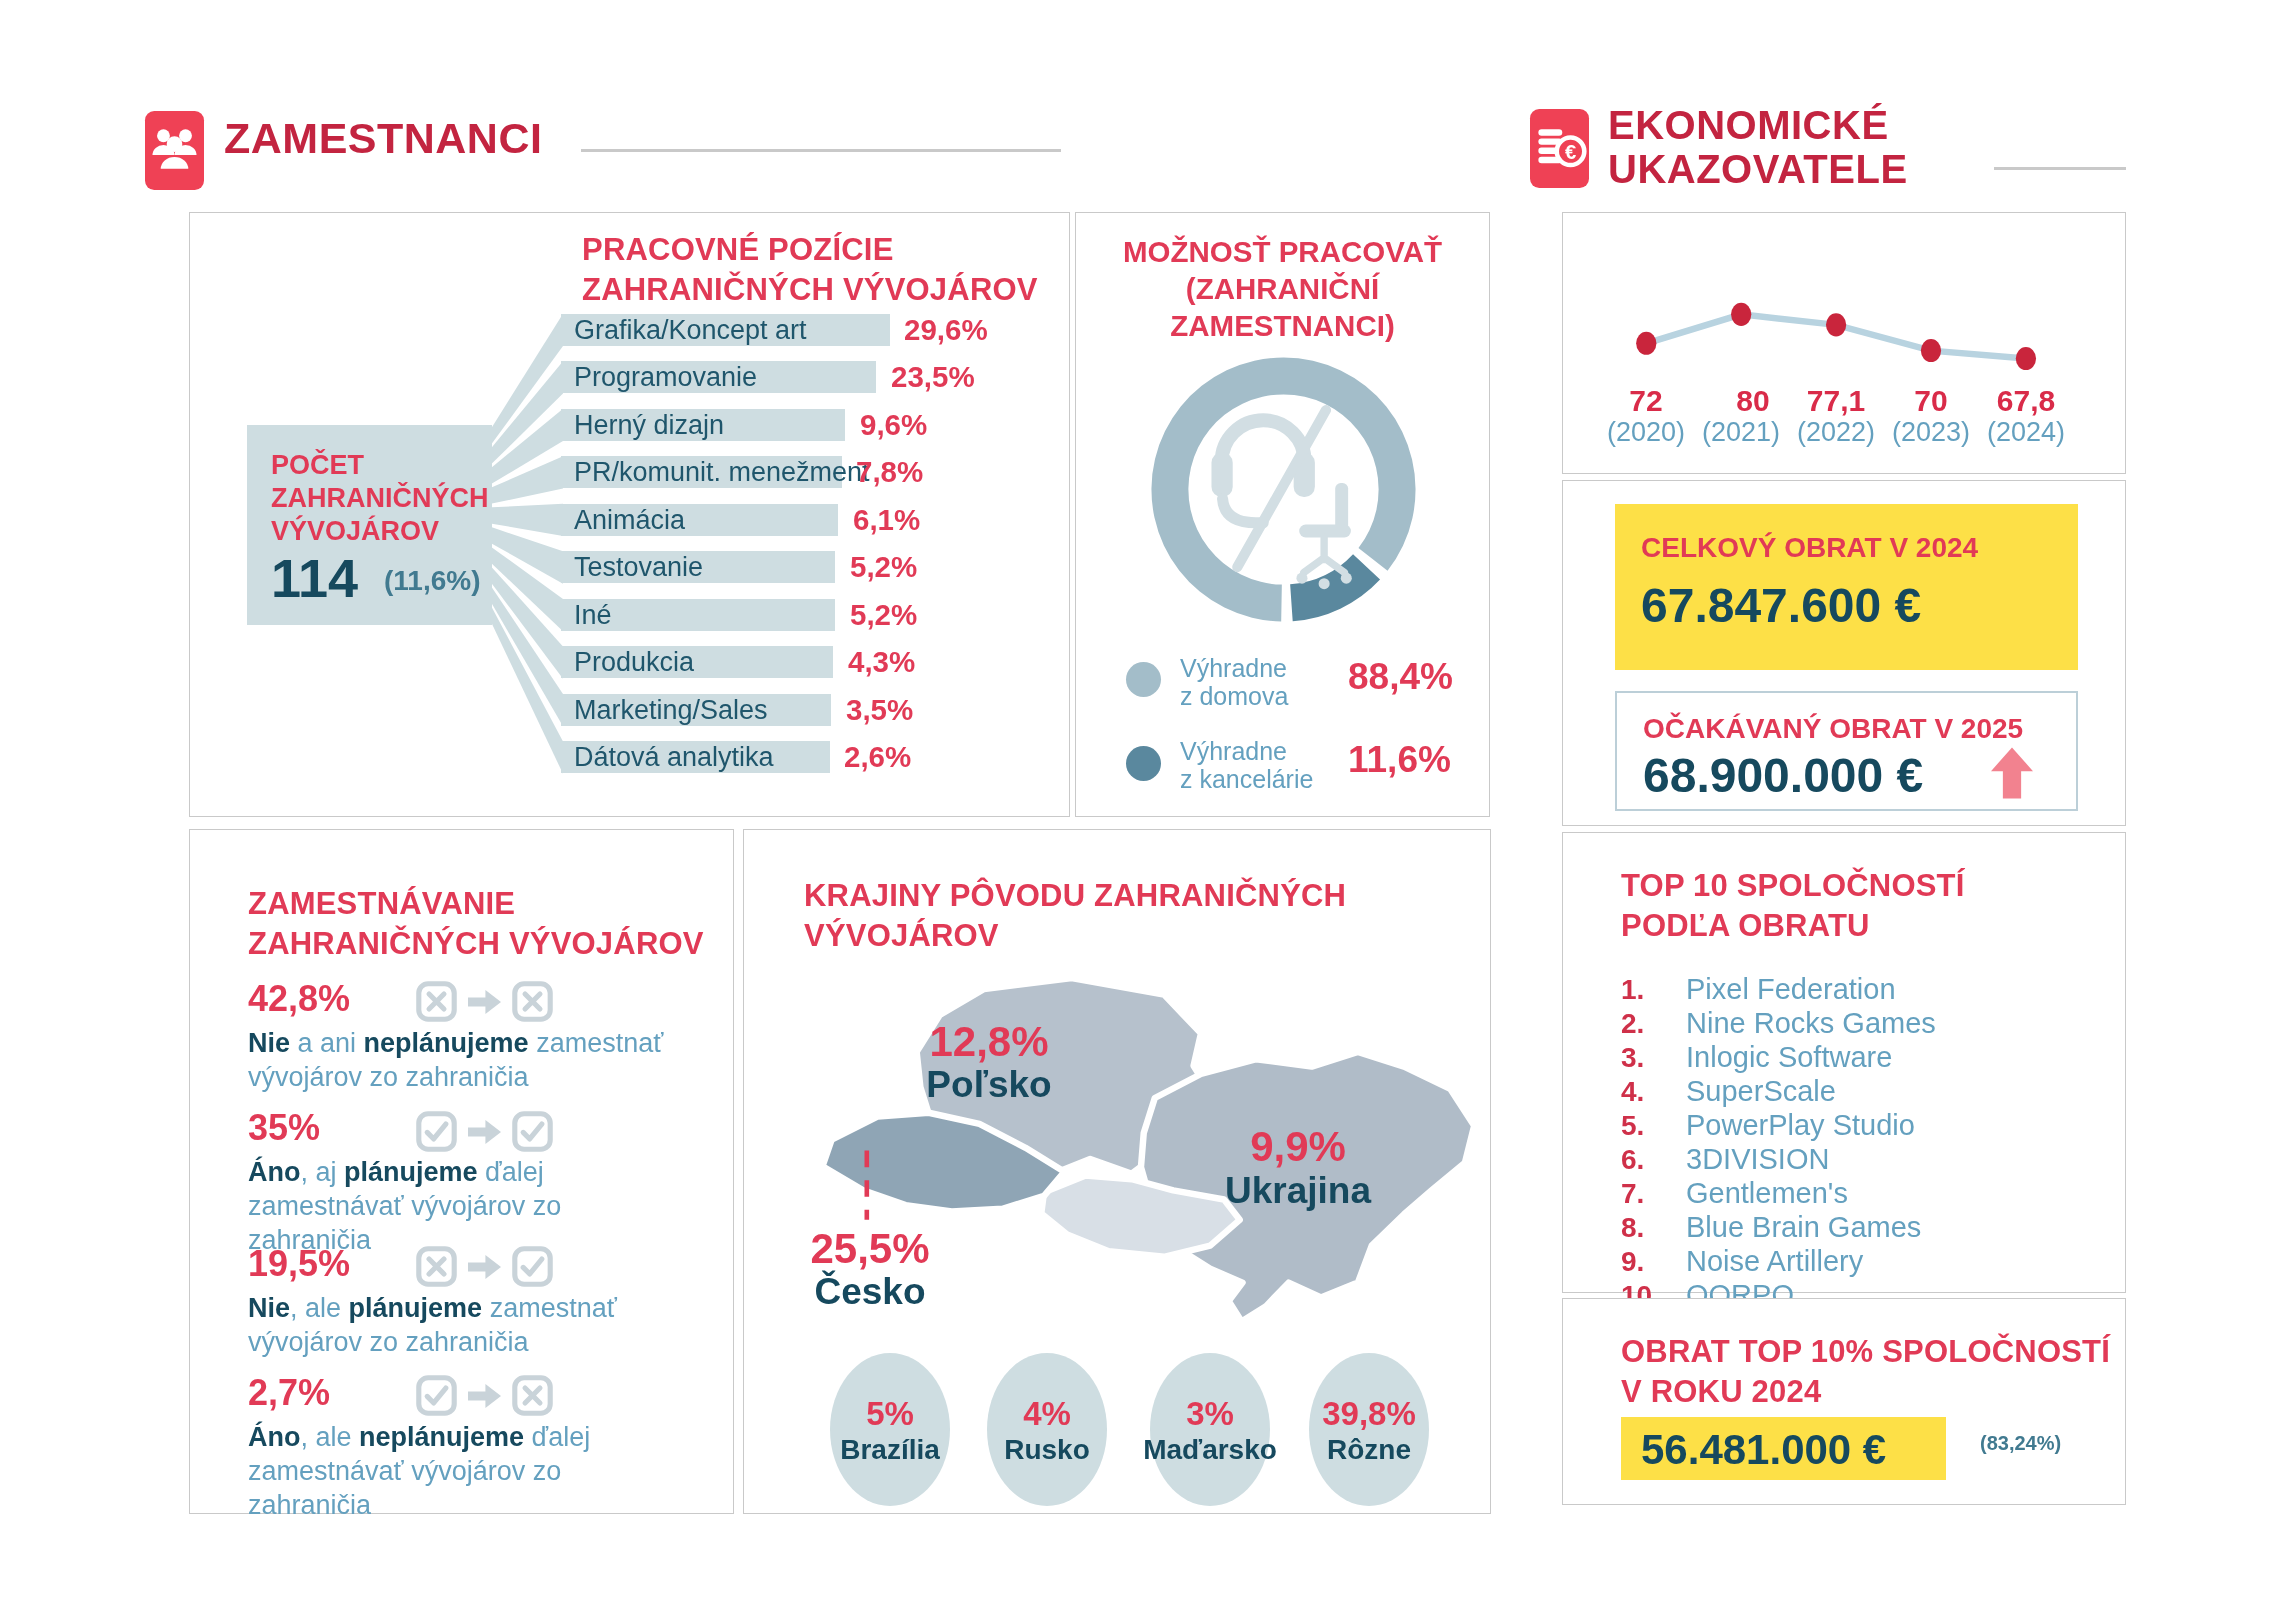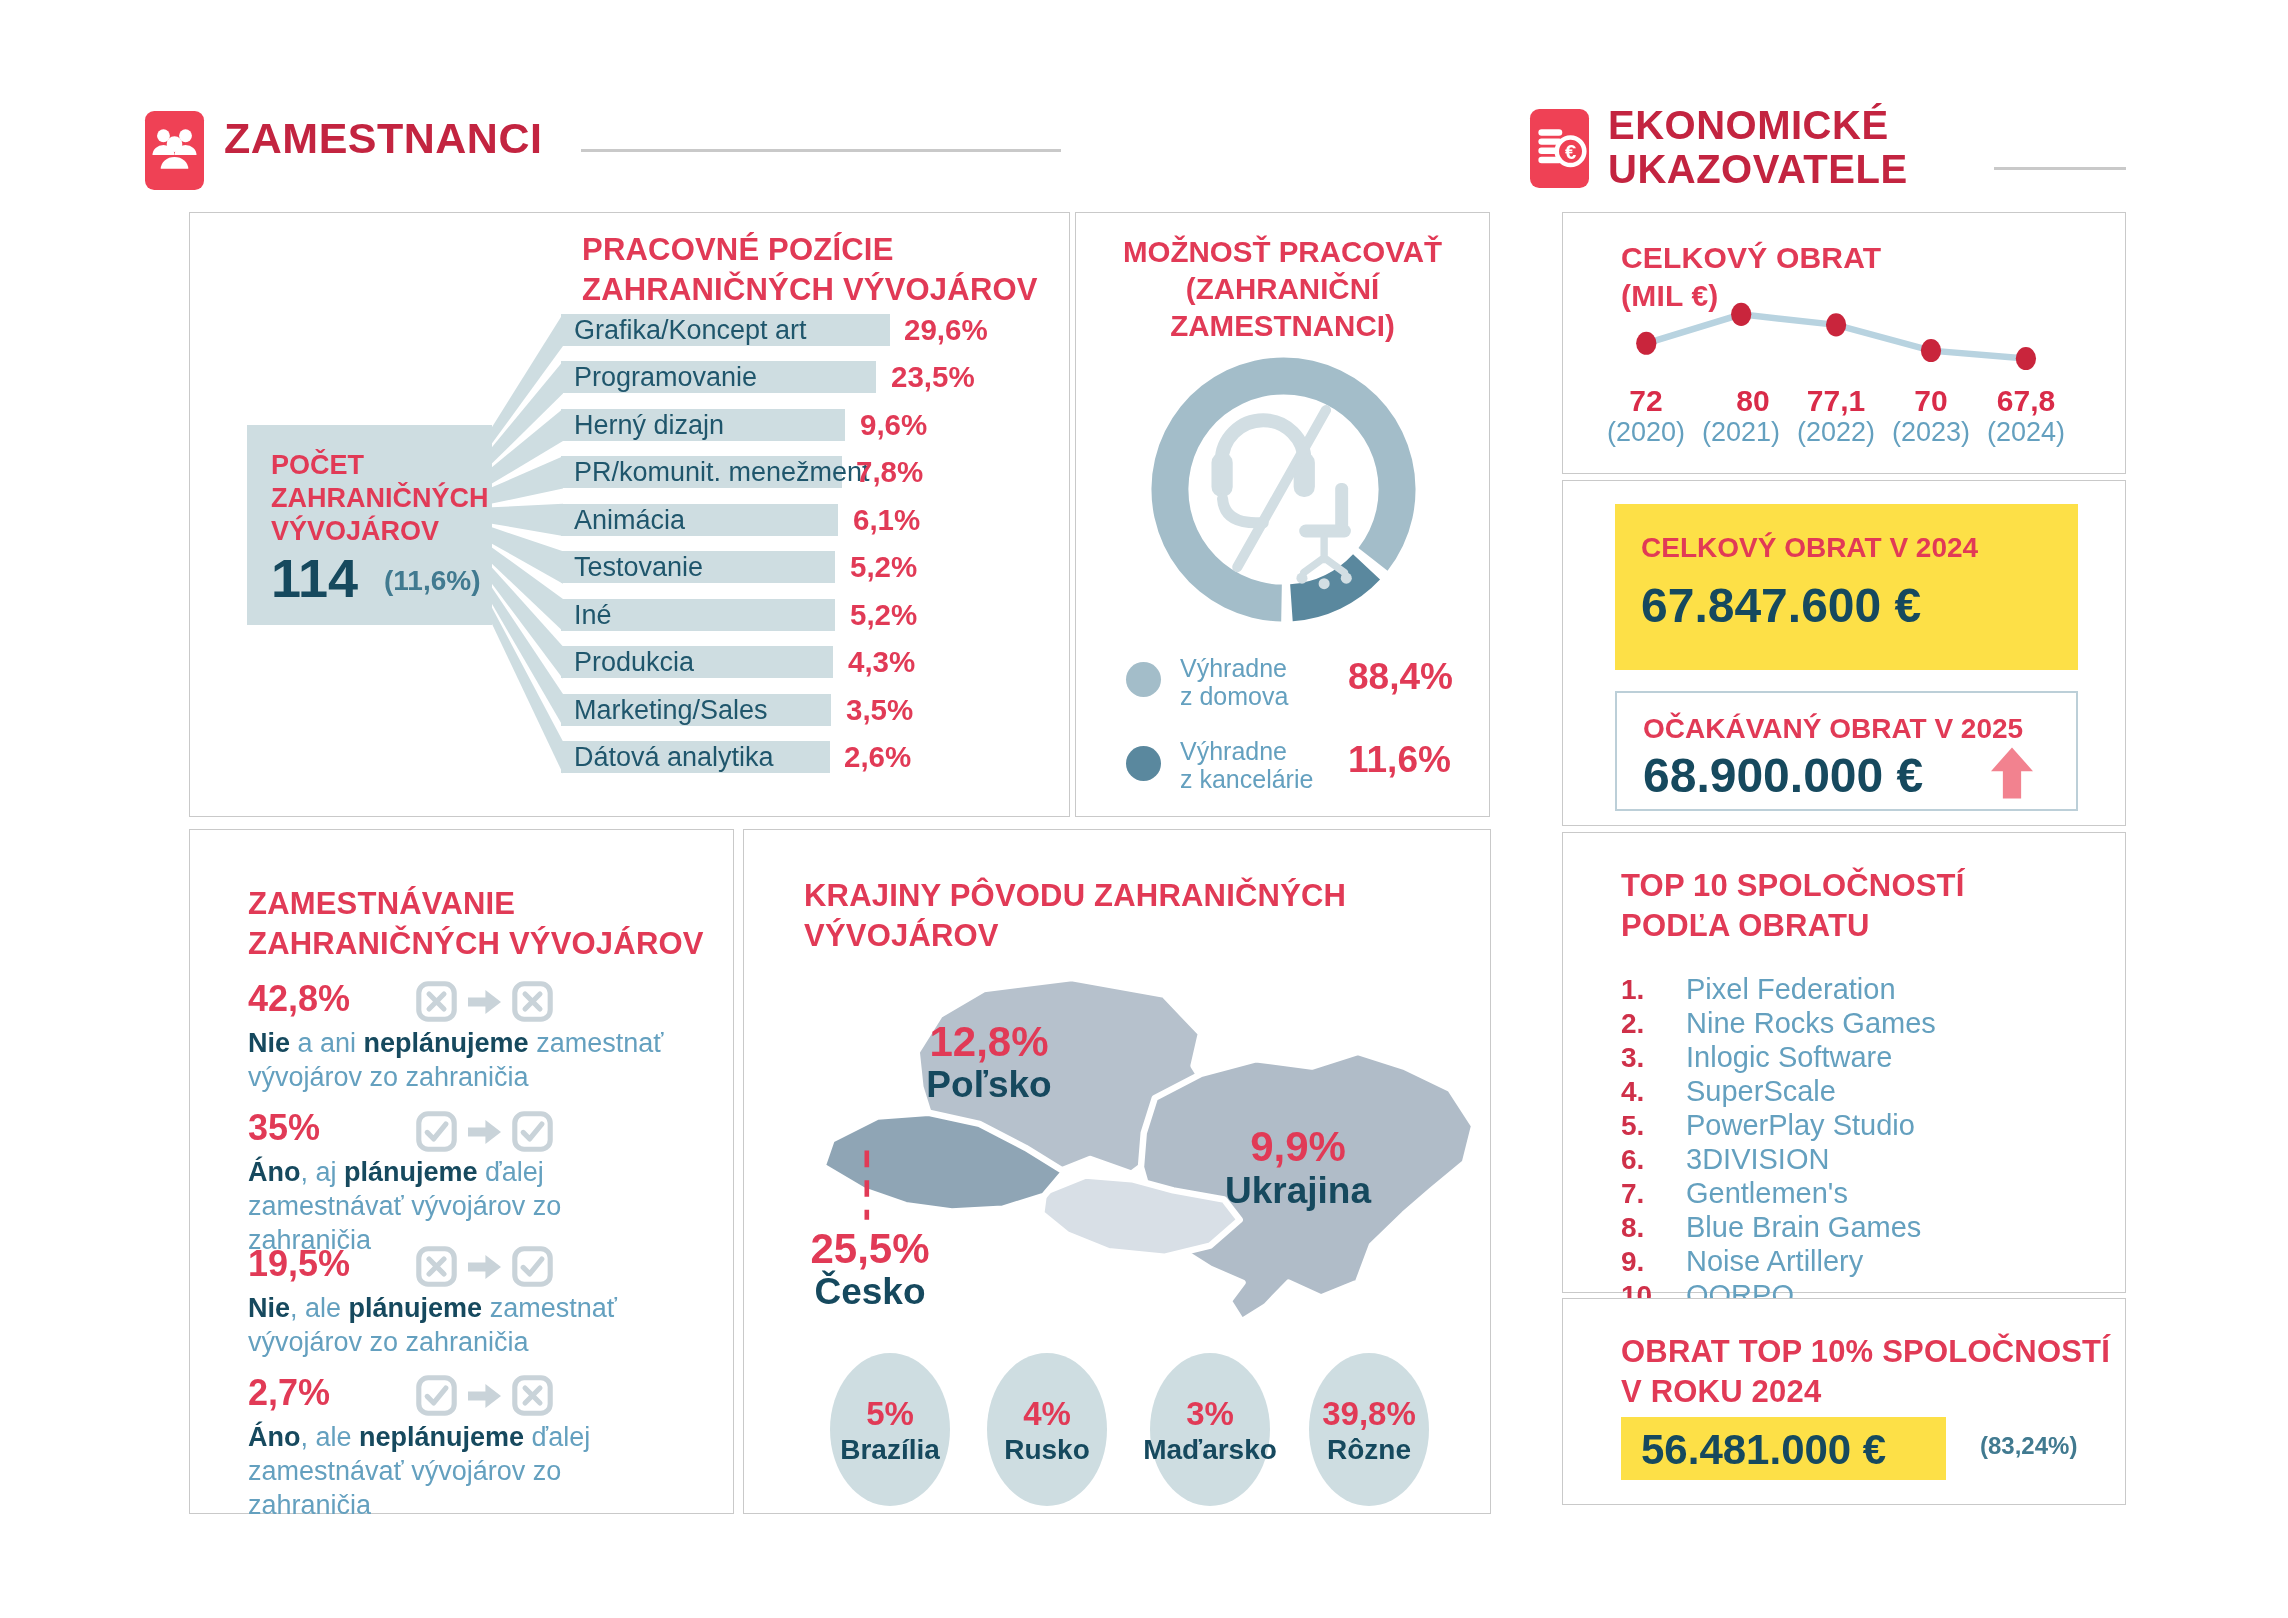--- a/index.html
+++ b/index.html
@@ -42,21 +42,21 @@
   
   .pt-val{position:absolute;transform:translateX(-50%);color:#d92b49;font-weight:bold;font-size:30px;white-space:nowrap;}
   .pt-year{position:absolute;transform:translateX(-50%);color:#64a0bf;font-size:27px;white-space:nowrap;}
   .val-box{position:absolute;background:#fde047;}
   .val-box .vl{position:absolute;left:26px;color:#e13a56;font-weight:bold;font-size:28px;white-space:nowrap;}
   .val-box .vv{position:absolute;left:26px;color:#16495e;font-weight:bold;font-size:48px;white-space:nowrap;}
   .out-box{position:absolute;background:#fff;border:2.8px solid #bccfd8;box-sizing:border-box;}
   .t10-row{display:flex;align-items:baseline;height:34px;}
   .t10-num{width:65px;color:#cf3049;font-weight:bold;font-size:28px;}
   .t10-name{color:#64a0bf;font-size:29px;}
-  .share{position:absolute;color:#417a90;font-weight:bold;font-size:24px;}
+  .share{position:absolute;color:#417a90;font-weight:bold;font-size:20px;}
 </style>
 </head>
 <body>
 
 <div id="page">
 
   <div class="main-icon" style="left:145px;top:111px;">
     <svg viewBox="0 0 64 86" width="59" height="79">
       <g fill="#ffffff">
         <circle cx="20" cy="27" r="7"></circle>
@@ -307,24 +307,20 @@
       <text x="44" y="54" text-anchor="middle" font-size="22" font-weight="bold" fill="#ffffff" font-family="Liberation Sans, sans-serif">€</text>
     </svg>
   </div>
   <div class="main-title" style="left:1608px;top:103px;font-size:40px;line-height:44px;">
     <span>EKONOMICKÉ</span><br>
     <span>UKAZOVATELE</span>
   </div>
   <div class="hline" style="left:1994px;top:167px;width:132px;"></div>
 
   <div class="panel" id="p-line" style="left:1562px;top:212px;width:564px;height:262px;">
-    <div class="sec-title" style="left:58px;top:26px;font-size:30px;line-height:38px;">
-      <span>CELKOVÝ OBRAT</span><br>
-      <span>(MIL €)</span>
-    </div>
     <svg id="linechart" class="abs" style="left:0;top:0;" width="560" height="258" viewBox="0 0 607 280">
         <polyline points="90,141.472 193,110 296,121.40860000000002 399,149.34 502,157.9948" fill="none" stroke="#b8d3e0" stroke-width="7"></polyline>
         <ellipse cx="90" cy="141.472" rx="11" ry="12.5" fill="#c9253c"></ellipse>
         <ellipse cx="193" cy="110" rx="11" ry="12.5" fill="#c9253c"></ellipse>
         <ellipse cx="296" cy="121.40860000000002" rx="11" ry="12.5" fill="#c9253c"></ellipse>
         <ellipse cx="399" cy="149.34" rx="11" ry="12.5" fill="#c9253c"></ellipse>
         <ellipse cx="502" cy="157.9948" rx="11" ry="12.5" fill="#c9253c"></ellipse>
       </svg>
     <div id="line-labels">
         <div class="pt-val" style="left: 83px; top: 171px;">72</div>

